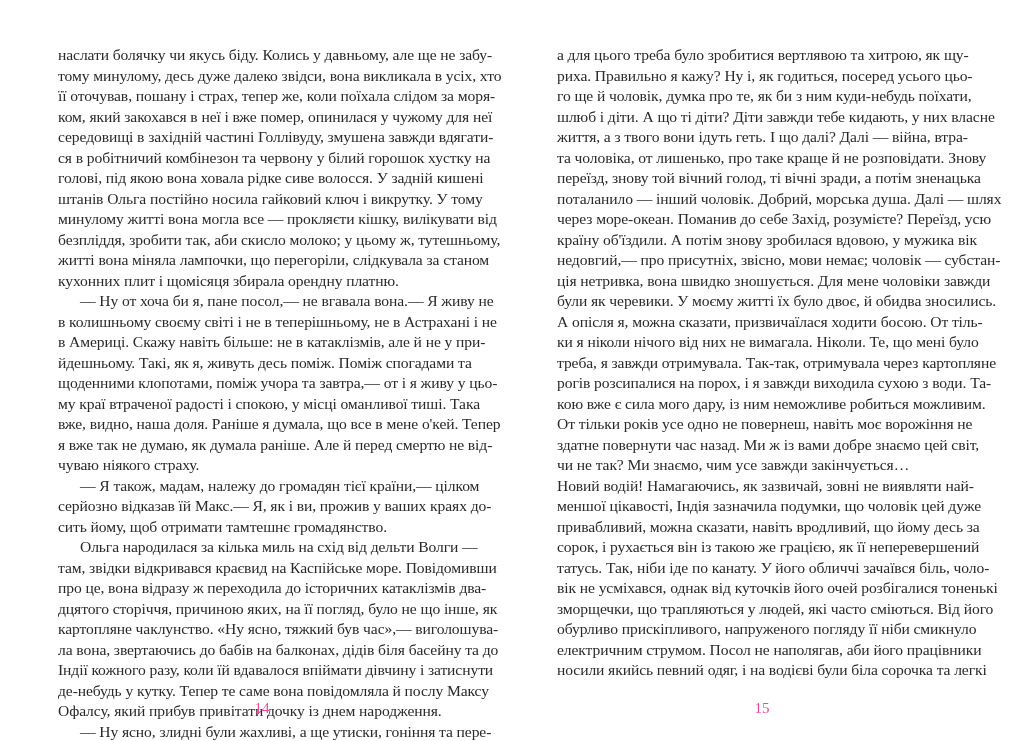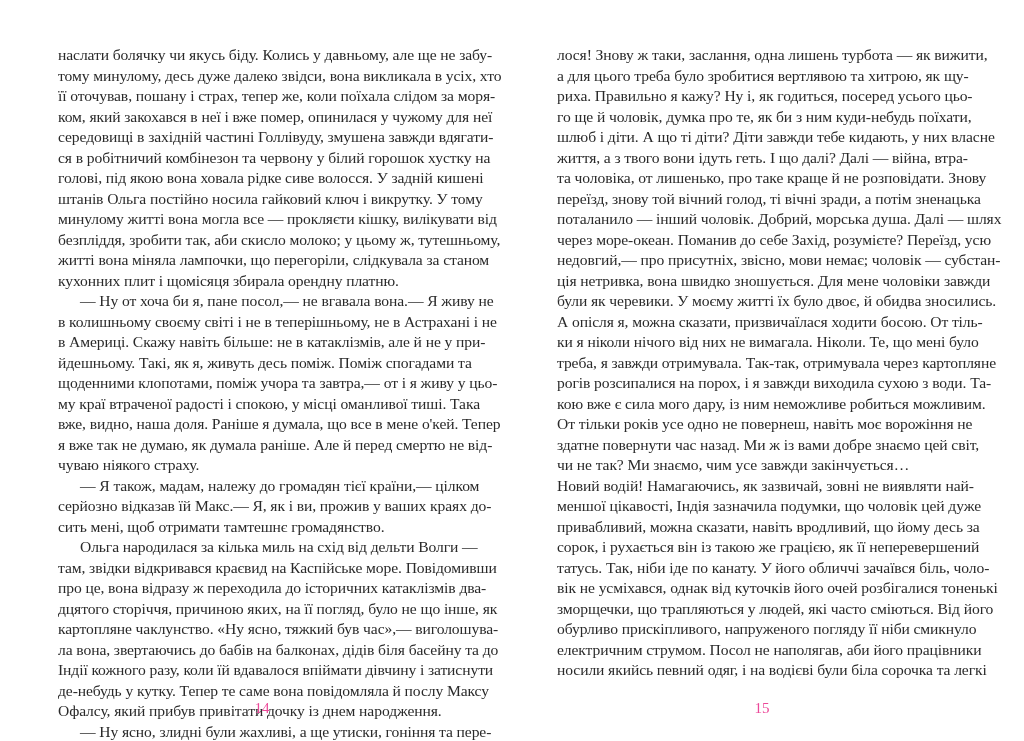--- a/index.html
+++ b/index.html
@@ -78,47 +78,47 @@
       <span class="line">в колишньому своєму світі і не в теперішньому, не в Астрахані і не</span>
       <span class="line">в Америці. Скажу навіть більше: не в катаклізмів, але й не у при-</span>
       <span class="line">йдешньому. Такі, як я, живуть десь поміж. Поміж спогадами та</span>
       <span class="line">щоденними клопотами, поміж учора та завтра,— от і я живу у цьо-</span>
       <span class="line">му краї втраченої радості і спокою, у місці оманливої тиші. Така</span>
       <span class="line">вже, видно, наша доля. Раніше я думала, що все в мене о'кей. Тепер</span>
       <span class="line">я вже так не думаю, як думала раніше. Але й перед смертю не від-</span>
       <span class="line last">чуваю ніякого страху.</span>
       <span class="line indent">— Я також, мадам, належу до громадян тієї країни,— цілком</span>
       <span class="line">серйозно відказав їй Макс.— Я, як і ви, прожив у ваших краях до-</span>
-      <span class="line last">сить мені, щоб отримати тамтешнє громадянство.</span>
+      <span class="line last">сить йому, щоб отримати тамтешнє громадянство.</span>
       <span class="line indent">Ольга народилася за кілька миль на схід від дельти Волги —</span>
       <span class="line">там, звідки відкривався краєвид на Каспійське море. Повідомивши</span>
       <span class="line">про це, вона відразу ж переходила до історичних катаклізмів два-</span>
       <span class="line">дцятого сторіччя, причиною яких, на її погляд, було не що інше, як</span>
       <span class="line">картопляне чаклунство. «Ну ясно, тяжкий був час»,— виголошува-</span>
       <span class="line">ла вона, звертаючись до бабів на балконах, дідів біля басейну та до</span>
       <span class="line">Індії кожного разу, коли їй вдавалося впіймати дівчину і затиснути</span>
       <span class="line">де-небудь у кутку. Тепер те саме вона повідомляла й послу Максу</span>
       <span class="line last">Офалсу, який прибув привітати дочку із днем народження.</span>
       <span class="line indent">— Ну ясно, злидні були жахливі, а ще утиски, гоніння та пере-</span>
     </div>
   <div class="page-number">14</div>
 </div>
 
 <div class="page right">
   <div class="text-block" id="right-text">
-      <span class="line">лося! Знову ж таки, заслання, одна лишень турбота — як вижити,</span>
       <span class="line">а для цього треба було зробитися вертлявою та хитрою, як щу-</span>
       <span class="line">риха. Правильно я кажу? Ну і, як годиться, посеред усього цьо-</span>
       <span class="line">го ще й чоловік, думка про те, як би з ним куди-небудь поїхати,</span>
       <span class="line">шлюб і діти. А що ті діти? Діти завжди тебе кидають, у них власне</span>
       <span class="line">життя, а з твого вони ідуть геть. І що далі? Далі — війна, втра-</span>
       <span class="line">та чоловіка, от лишенько, про таке краще й не розповідати. Знову</span>
       <span class="line">переїзд, знову той вічний голод, ті вічні зради, а потім зненацька</span>
       <span class="line">поталанило — інший чоловік. Добрий, морська душа. Далі — шлях</span>
       <span class="line">через море-океан. Поманив до себе Захід, розумієте? Переїзд, усю</span>
+      <span class="line">країну об'їздили. А потім знову зробилася вдовою, у мужика вік</span>
       <span class="line">недовгий,— про присутніх, звісно, мови немає; чоловік — субстан-</span>
       <span class="line">ція нетривка, вона швидко зношується. Для мене чоловіки завжди</span>
       <span class="line">були як черевики. У моєму житті їх було двоє, й обидва зносились.</span>
       <span class="line">А опісля я, можна сказати, призвичаїлася ходити босою. От тіль-</span>
       <span class="line">ки я ніколи нічого від них не вимагала. Ніколи. Те, що мені було</span>
       <span class="line">треба, я завжди отримувала. Так-так, отримувала через картопляне</span>
       <span class="line">рогів розсипалися на порох, і я завжди виходила сухою з води. Та-</span>
       <span class="line">кою вже є сила мого дару, із ним неможливе робиться можливим.</span>
       <span class="line">От тільки років усе одно не повернеш, навіть моє ворожіння не</span>
       <span class="line">здатне повернути час назад. Ми ж із вами добре знаємо цей світ,</span>

